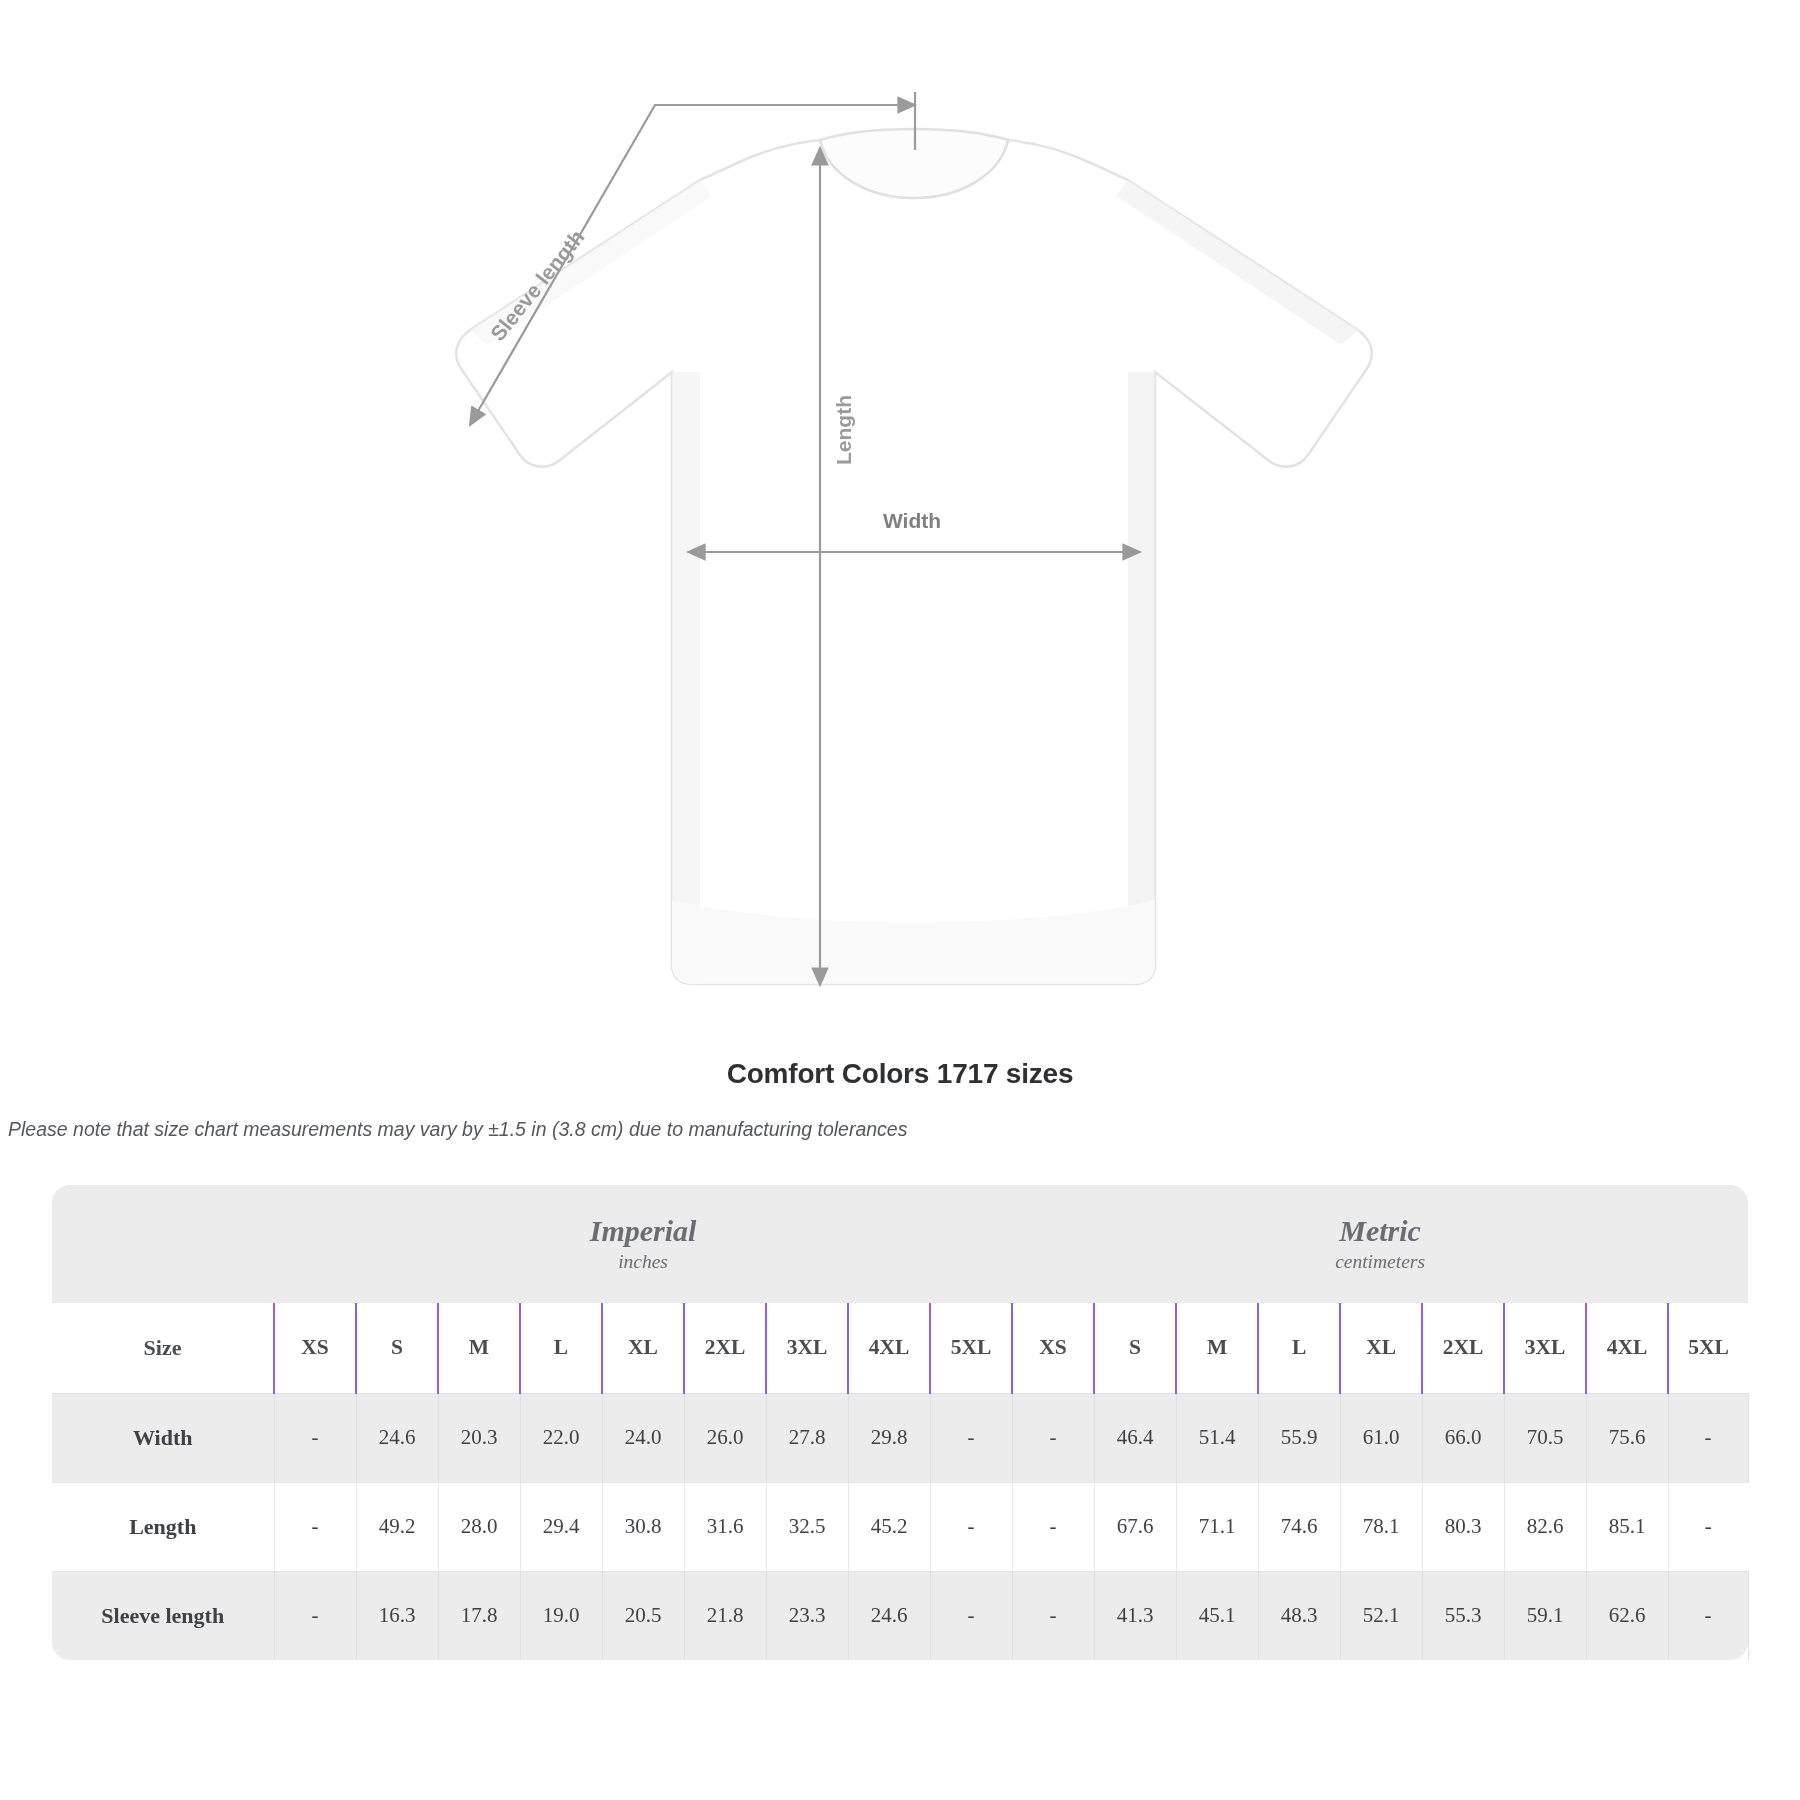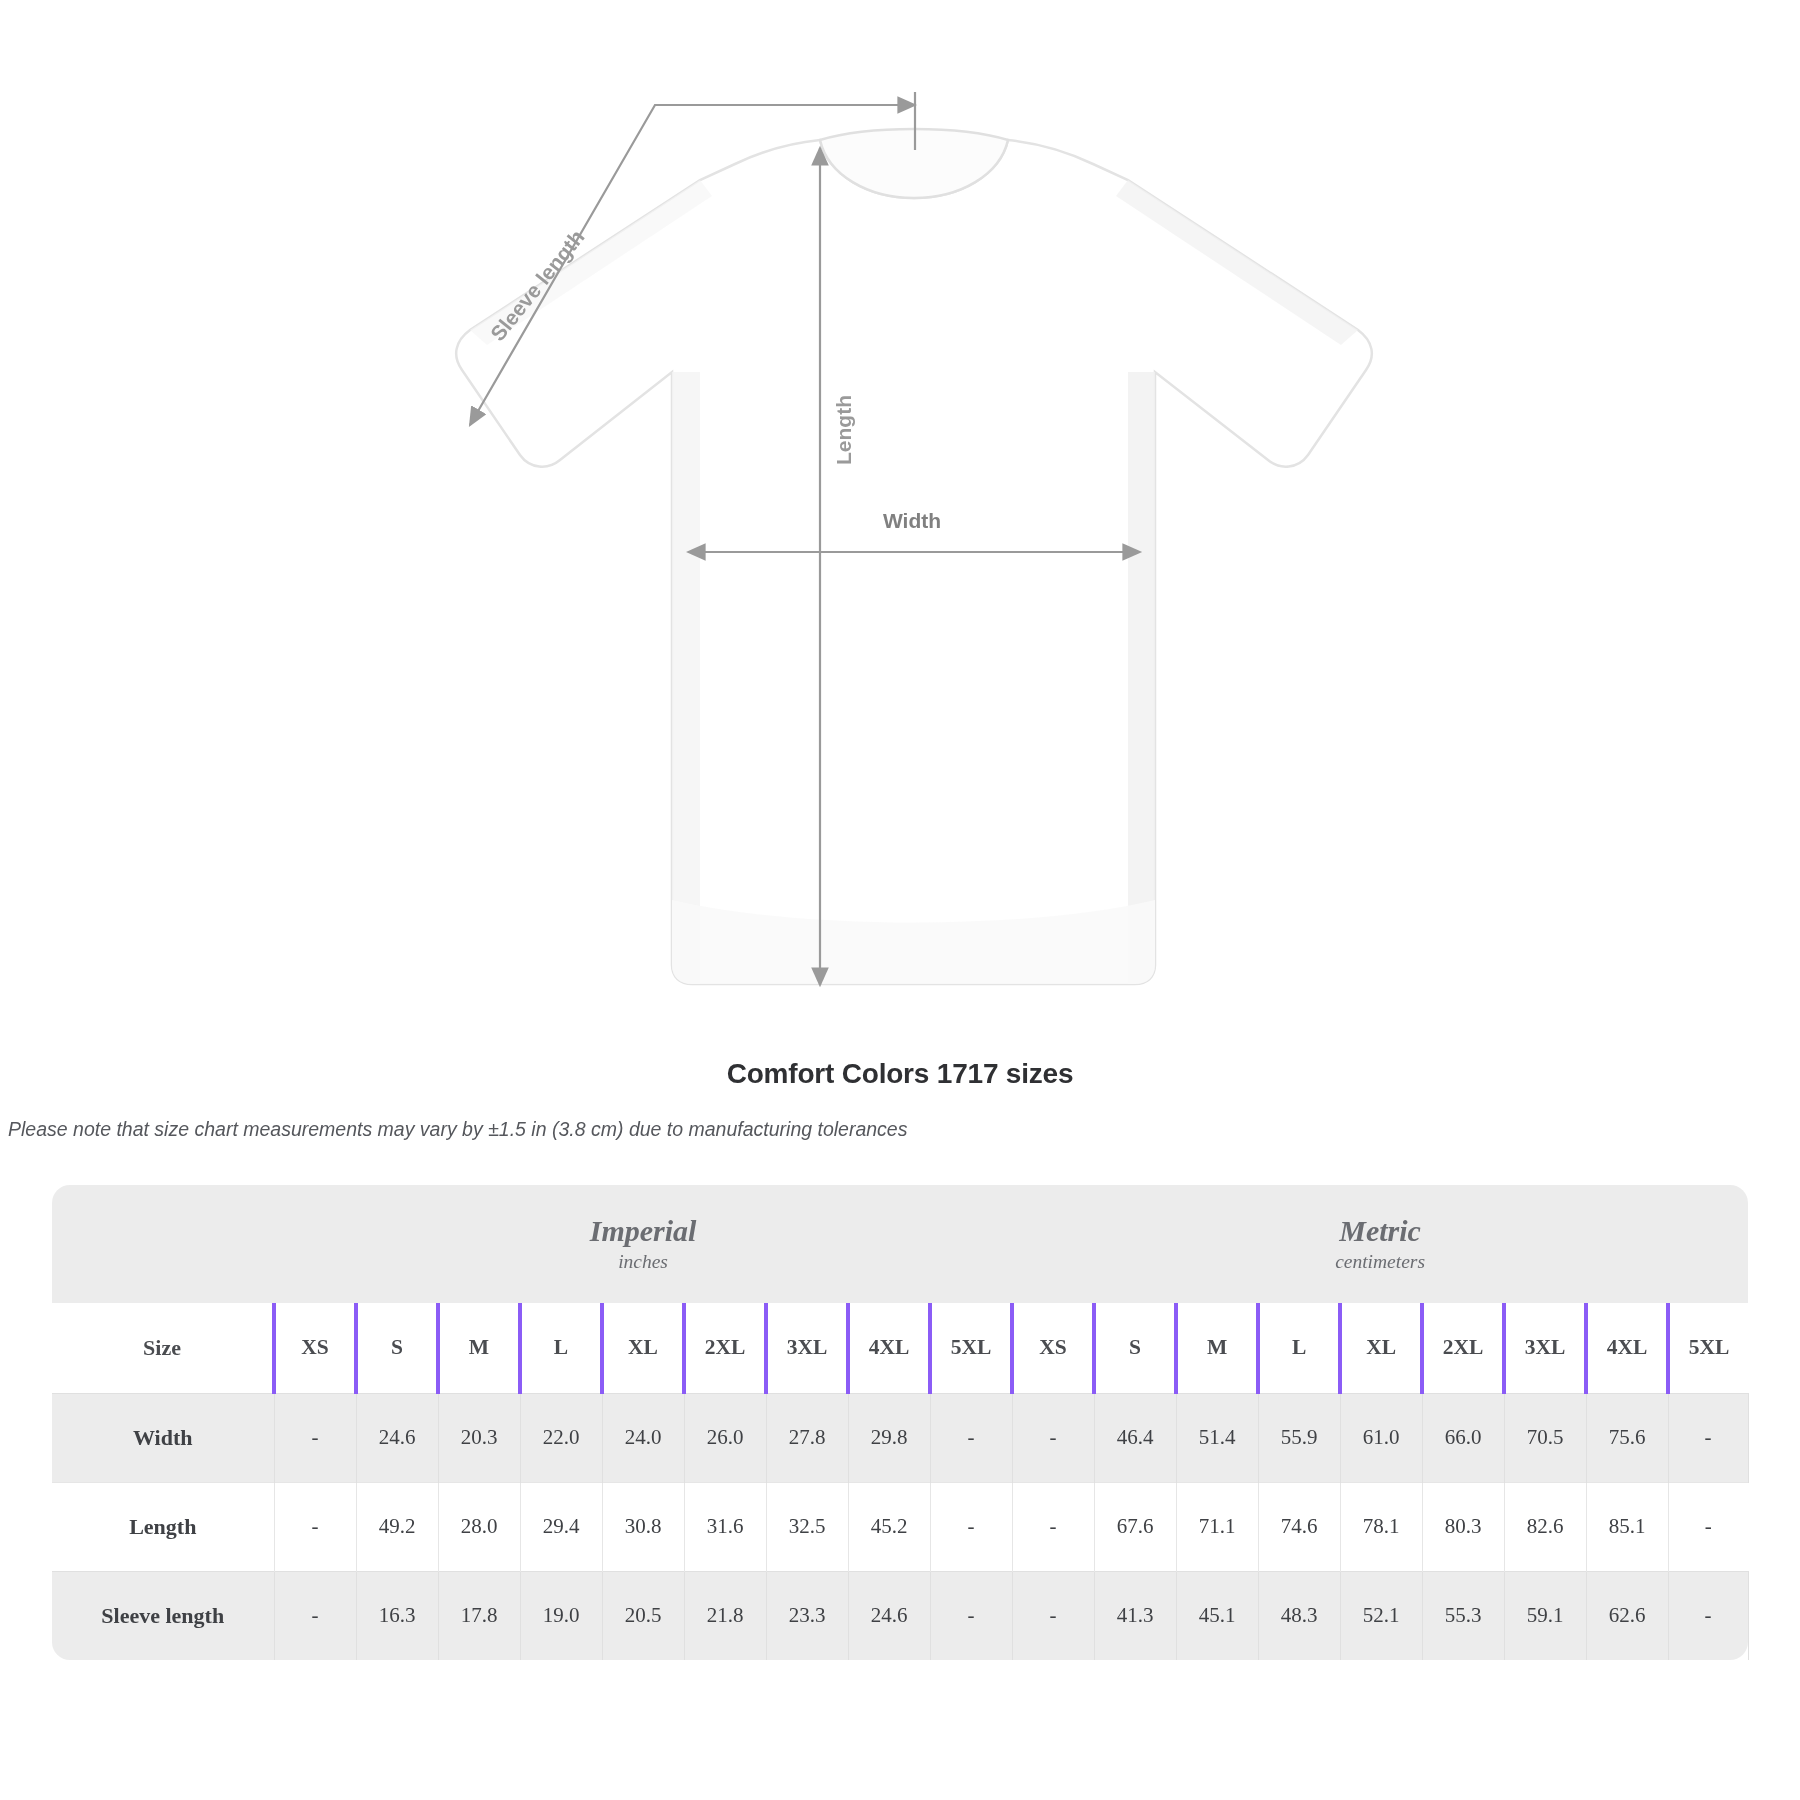--- a/index.html
+++ b/index.html
@@ -86,21 +86,21 @@
   }
   .corner-left { background: #ececec; border-top-left-radius: 18px; }
   .corner-right { background: #ececec; border-top-right-radius: 18px; }
 
   tr.header-row td {
     height: 90px;
     background: #ffffff;
     font-weight: bold;
     font-size: 21.5px;
     color: #4a4c50;
-    border-right: 4px solid #8b5cf6;
+    border-right: 2px solid #8b5cf6;
   }
   tr.header-row td:last-child { border-right: 0; }
   tr.header-row td.rowlabel { font-size: 22px; }
 
   tr.data-row td {
     height: 89px;
     border-right: 1px solid #e6e6e6;
     border-top: 1px solid #e6e6e6;
   }
   tr.data-row td:last-child { border-right: 0; }

